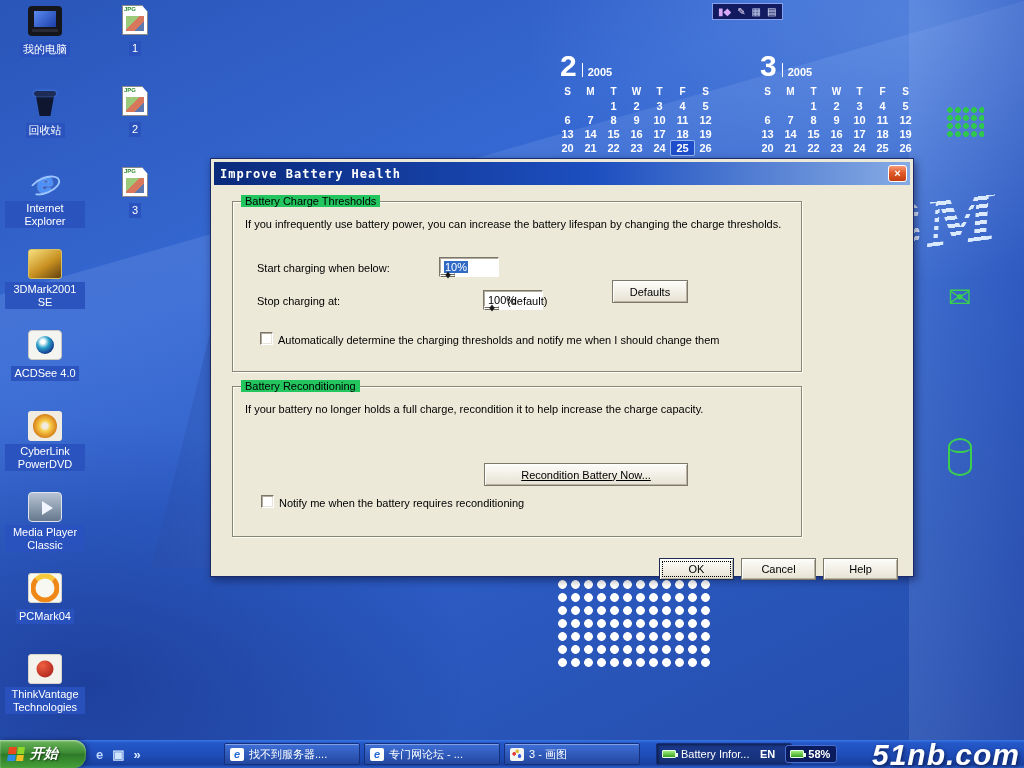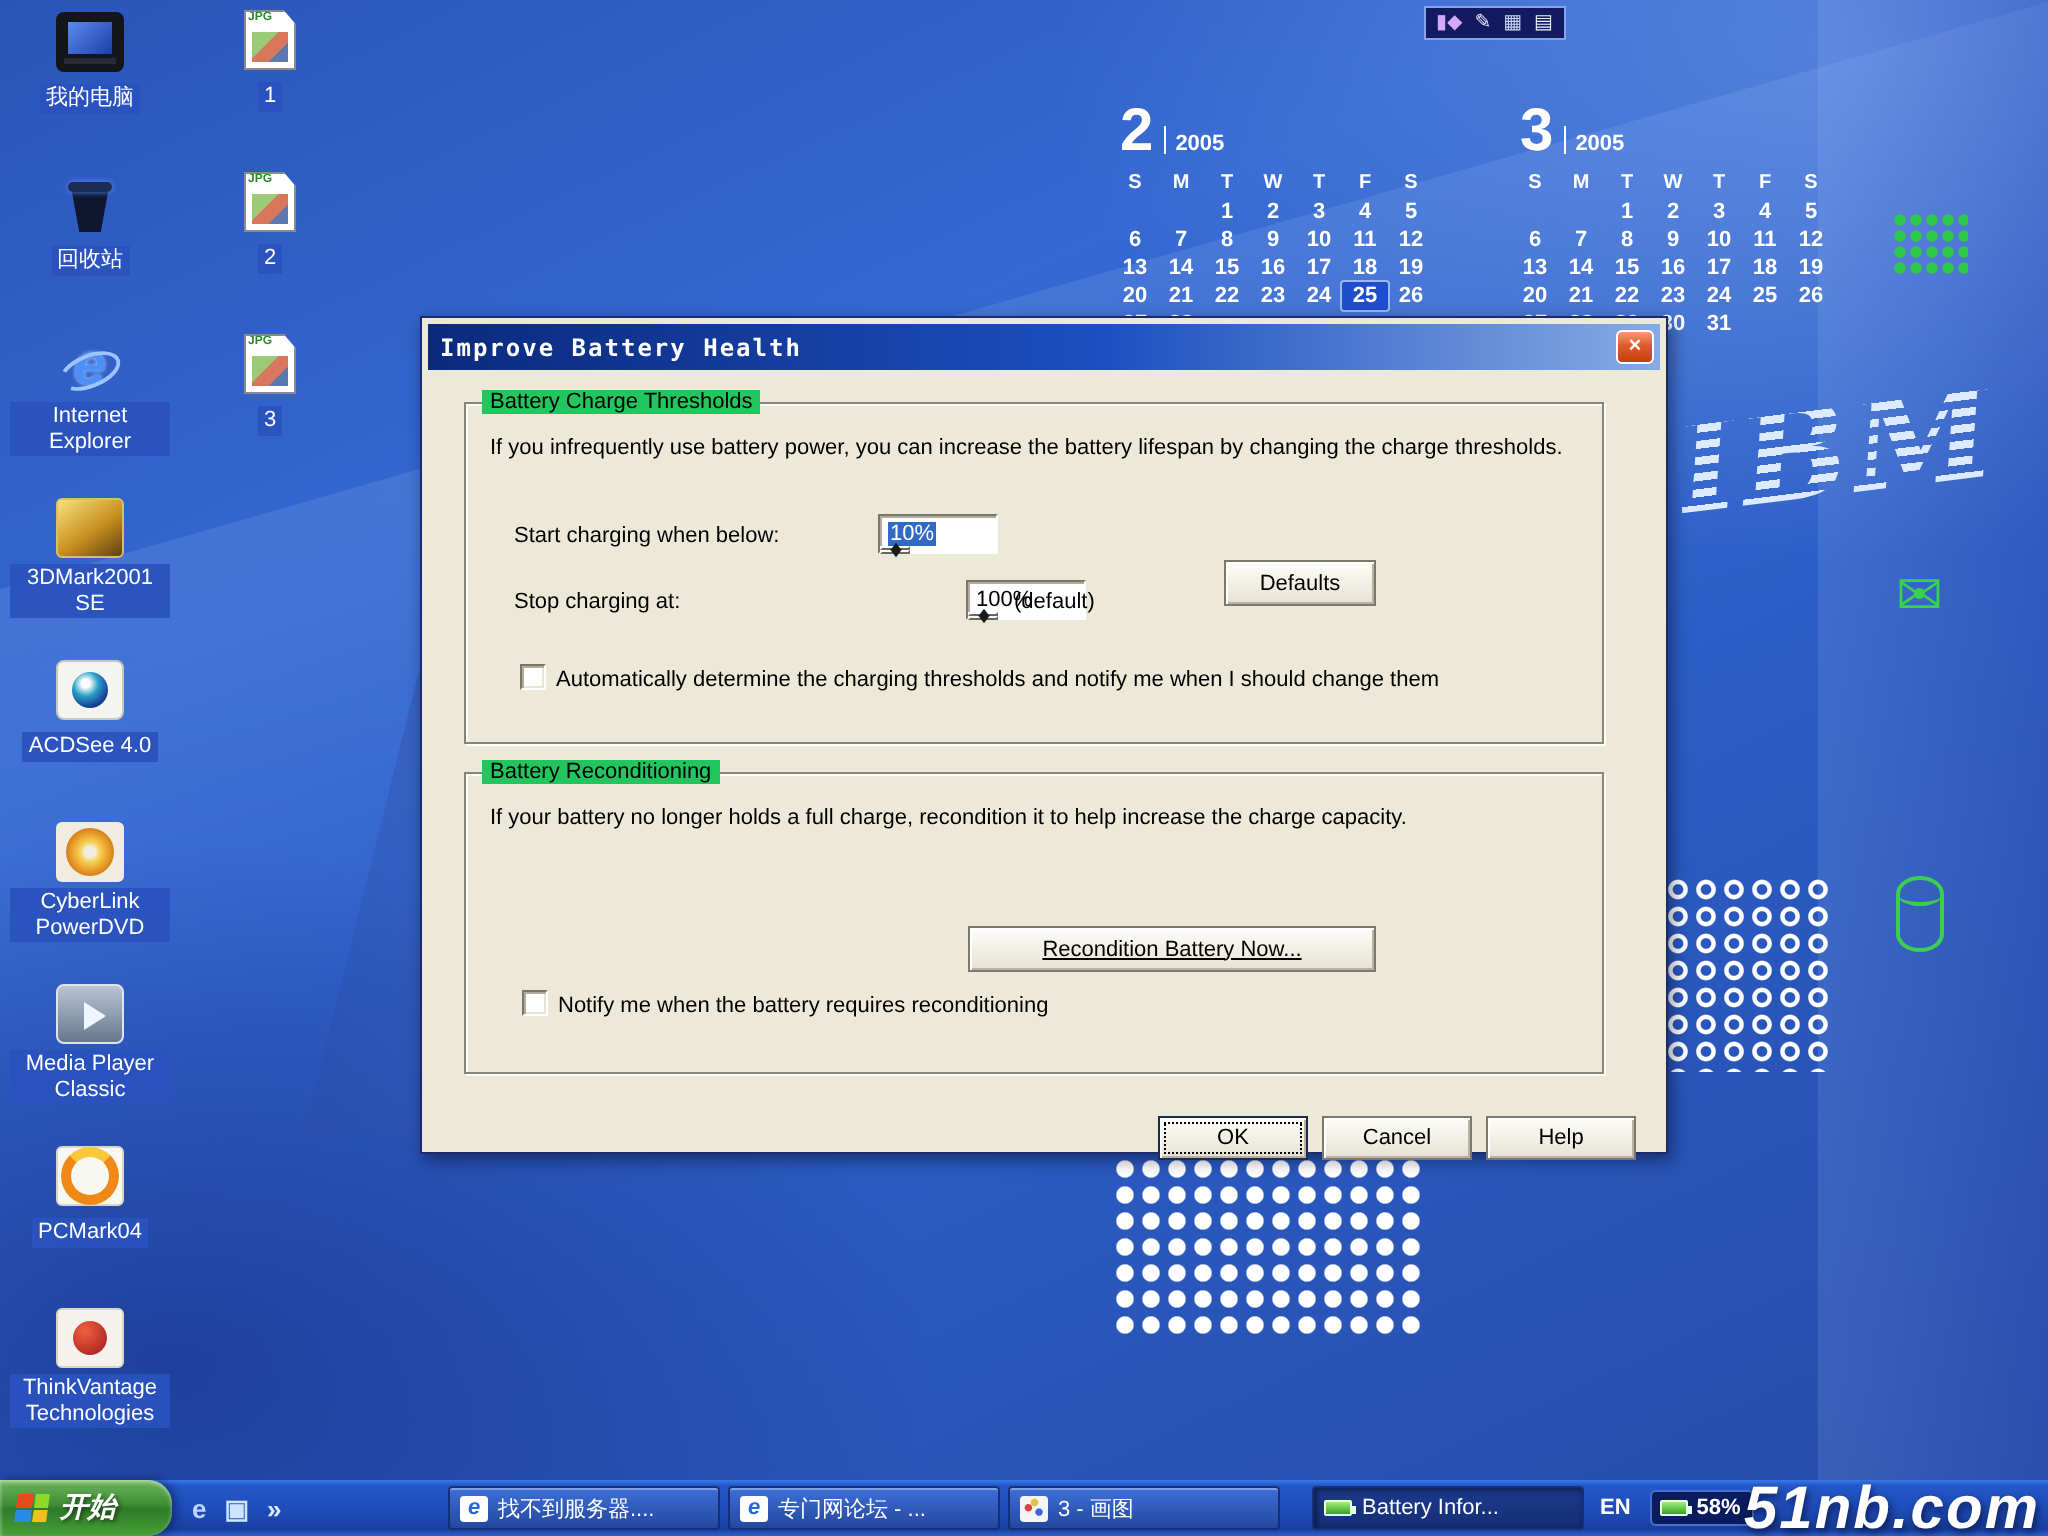--- a/index.html
+++ b/index.html
@@ -102,21 +102,21 @@
   .cal-dow { font-size:10px; }
   .cal-cell.hl { background:#1f4ecc; box-shadow:0 0 0 1px #9ab8f0; border-radius:1px; }
 
   
   #bg-window { position:absolute; left:804px; top:185px; width:22px; height:28px; z-index:2;
     background:#ece9d8; border:1px solid #9a968a; }
   #bg-window .bg-win-icon { position:absolute; left:4px; top:5px; width:12px; height:15px;
     background:linear-gradient(#f8b060,#d86820); border-radius:2px; }
 
   
-  #dialog { position:absolute; left:210px; top:158px; width:624px; height:419px; z-index:3;
+  #dialog { position:absolute; left:210px; top:158px; width:704px; height:419px; z-index:3;
     background:#ece9d8; border:1px solid #1a2a6a; padding:3px; box-shadow:2px 3px 8px rgba(0,0,20,.45); }
   .titlebar { height:23px; display:flex; align-items:center; padding:0 3px 0 6px;
     background:linear-gradient(90deg,#0a2a7c 0%,#1d4fc0 55%,#86abe4 100%); }
   .title-text { flex:1; color:#fff; font-family:"DejaVu Sans Mono",monospace; font-weight:bold;
     font-size:12px; letter-spacing:1px; }
   .close-btn { width:19px; height:17px; border:1px solid #fff; border-radius:3px; color:#fff;
     background:linear-gradient(#f69c78,#e25a28 45%,#c43e10); font-size:11px; font-weight:bold;
     display:flex; align-items:center; justify-content:center; line-height:1; }
   .dialog-body { position:relative; height:390px; font-size:11px; color:#000; }
   .groupbox { position:absolute; left:18px; width:570px; border:1px solid #878577;
@@ -174,21 +174,21 @@
   .ie-page-icon { background:#fff; }
   .ie-page-icon::after { content:"e"; position:absolute; inset:0; color:#2468d8; font-weight:bold;
     font-style:italic; font-size:11px; line-height:13px; text-align:center; }
   .paint-icon { background:#f4f4f4;
     background-image:radial-gradient(circle at 30% 45%,#e04040 1.6px,transparent 2.1px),
       radial-gradient(circle at 68% 62%,#4060e0 1.6px,transparent 2.1px),
       radial-gradient(circle at 52% 25%,#e0c040 1.6px,transparent 2.1px); }
   .battery-icon { width:14px; height:8px; background:linear-gradient(#9ef07e,#3aa020);
     border:1px solid #e8ffe8; border-radius:1px; }
   .battery-icon::after { content:""; position:absolute; right:-3px; top:2px; width:2px; height:4px; background:#e8ffe8; }
-  #systray { position:absolute; left:800px; top:0; height:28px; display:flex; align-items:center; gap:10px;justify-content:space-between; }
+  #systray { position:absolute; left:760px; top:0; height:28px; display:flex; align-items:center; gap:10px;justify-content:space-between; }
   #lang { color:#fff; font-size:11px; font-weight:bold; }
   #batt-pill { display:flex; align-items:center; gap:4px; background:#0a1c5e; border:1px solid #4a6ed0;
     border-radius:3px; padding:2px 6px 2px 4px; color:#fff; font-size:11px; font-weight:bold; position:relative; }
   #batt-pill .battery-icon { position:relative; }
   #watermark { position:absolute; right:4px; bottom:-4px; z-index:7; color:#fff; font-weight:bold;
     font-style:italic; font-size:30px; letter-spacing:1px; text-shadow:1px 2px 4px rgba(0,0,30,.6); }
 </style>
 </head>
 <body>
 

